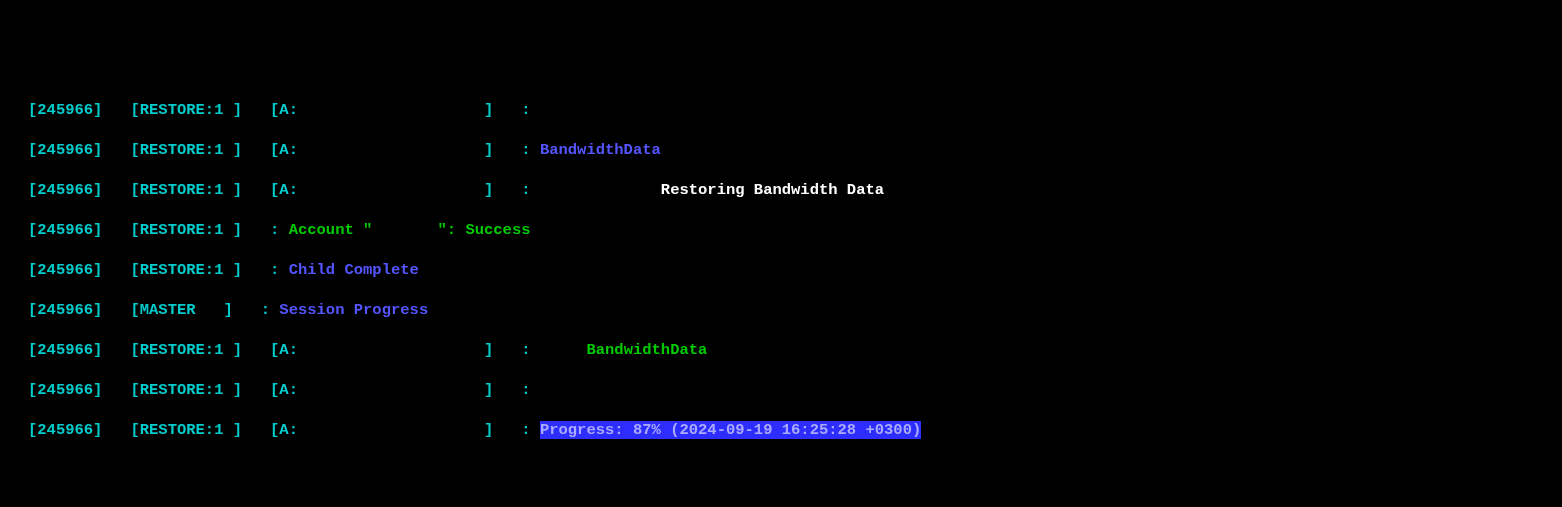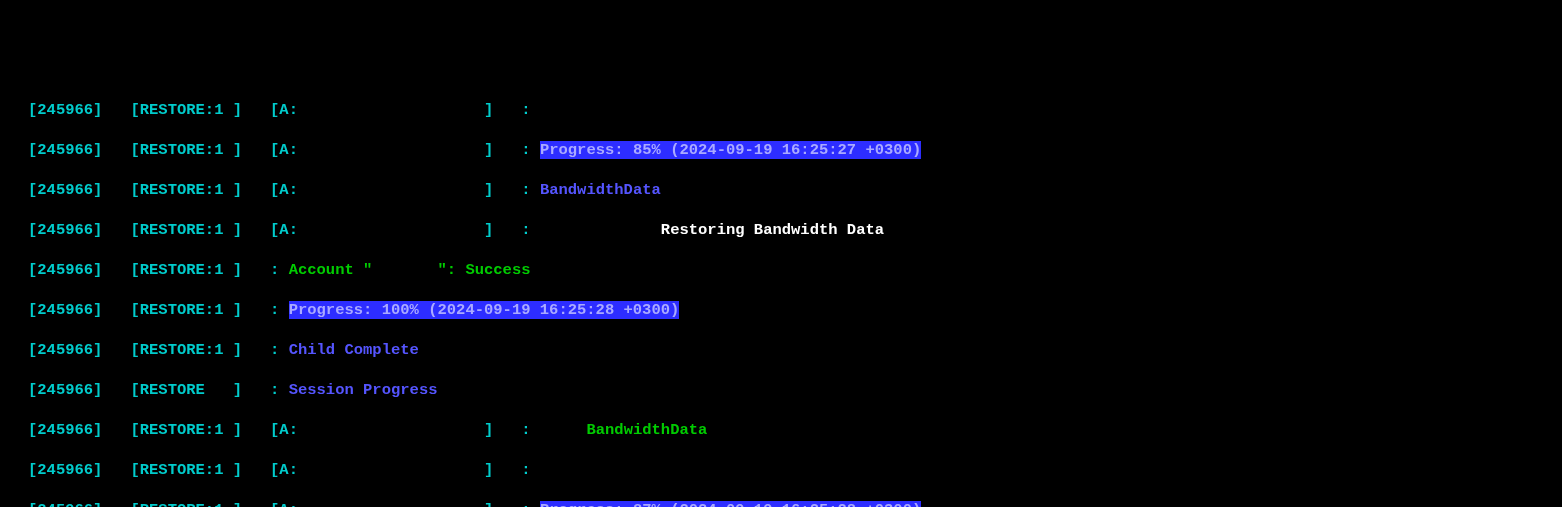--- a/index.html
+++ b/index.html
@@ -20,27 +20,25 @@
     .wh { color:#fff;text-align:center; }
     .hl { background:#2d2dff; color:#aaaaff; }
   </style>
 </head>
 <body>
 
 
 
 <div>
 <div><span class="tq">[245966]</span><span class="tq">[RESTORE:1 ]</span><span class="tq">[A:                    ]</span><span class="tq">: </span></div>
-<div><span class="tq">[245966]</span><span class="tq">[RESTORE:1 ]</span><span class="tq">[A:                    ]</span><span class="tq">: </span><span class="hl">Progress: 85% (2024-09-19 16:25:27 +0300)</span></div>
 <div><span class="tq">[245966]</span><span class="tq">[RESTORE:1 ]</span><span class="tq">[A:                    ]</span><span class="tq">: </span><span class="bb">BandwidthData</span></div>
 <div><span class="tq">[245966]</span><span class="tq">[RESTORE:1 ]</span><span class="tq">[A:                    ]</span><span class="tq">: </span><span>             </span><span class="wh">Restoring Bandwidth Data</span></div>
 <div><span class="tq">[245966]</span><span class="tq">[RESTORE:1 ]</span><span class="tq">: </span><span class="gr">Account "</span><span class="gr">       </span><span class="gr">": Success</span></div>
-<div><span class="tq">[245966]</span><span class="tq">[RESTORE:1 ]</span><span class="tq">: </span><span class="hl">Progress: 100% (2024-09-19 16:25:28 +0300)</span></div>
 <div><span class="tq">[245966]</span><span class="tq">[RESTORE:1 ]</span><span class="tq">: </span><span class="bb">Child Complete</span></div>
-<div><span class="tq">[245966]</span><span class="tq">[RESTORE   ]</span><span class="tq">: </span><span class="bb">Session Progress</span></div>
+<div><span class="tq">[245966]</span><span class="tq">[MASTER   ]</span><span class="tq">: </span><span class="bb">Session Progress</span></div>
 <div><span class="tq">[245966]</span><span class="tq">[RESTORE:1 ]</span><span class="tq">[A:                    ]</span><span class="tq">: </span><span>     </span><span class="gr">BandwidthData</span></div>
 <div><span class="tq">[245966]</span><span class="tq">[RESTORE:1 ]</span><span class="tq">[A:                    ]</span><span class="tq">: </span></div>
 <div><span class="tq">[245966]</span><span class="tq">[RESTORE:1 ]</span><span class="tq">[A:                    ]</span><span class="tq">: </span><span class="hl">Progress: 87% (2024-09-19 16:25:28 +0300)</span></div>
 
 
 
 
 
 
 

